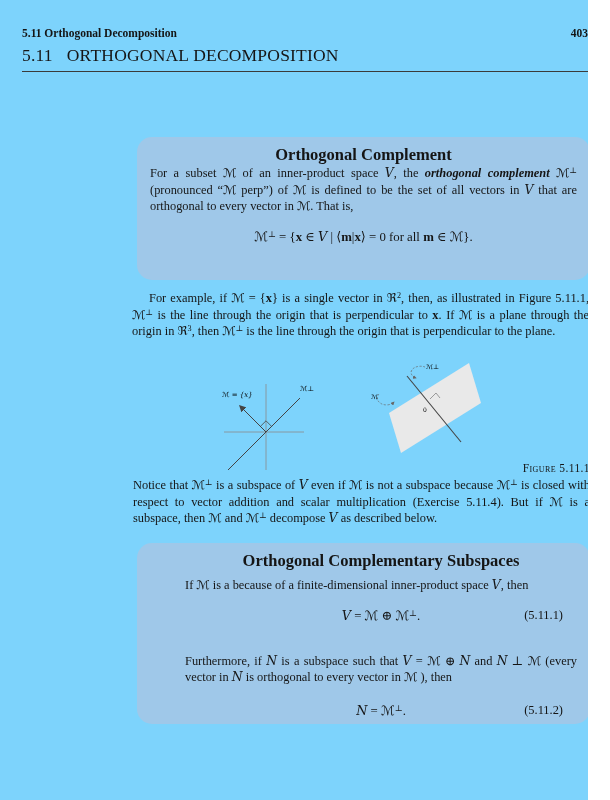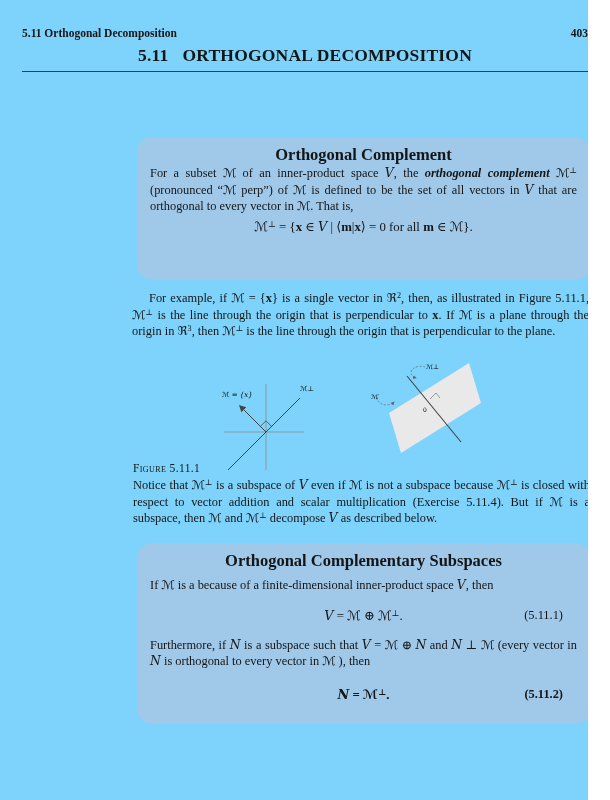--- a/index.html
+++ b/index.html
@@ -3,50 +3,50 @@
 <meta charset="utf-8">
 <style>
   html,body{margin:0;padding:0;background:#ffffff;}
   .page{position:relative;width:588px;height:800px;background:#7dd3fc;overflow:hidden;
         font-family:"Liberation Serif","DejaVu Serif","DejaVu Sans",serif;color:#151515;}
   .abs{position:absolute;}
   
   .running{top:27px;left:22px;width:566px;display:flex;justify-content:space-between;
            font-weight:bold;font-size:11.5px;}
   .sechead{top:45px;left:22px;width:566px;display:flex;gap:14px;
-           font-weight:bold;font-size:17.5px;letter-spacing:.2px;justify-content:center;}
+           font-weight:normal;font-size:17.5px;letter-spacing:.2px;}
   .rule{top:71px;left:22px;width:566px;height:1px;background:#3a3a3a;}
   
   .bodytext{font-size:12.4px;line-height:16.6px;text-align:justify;}
   .intro{top:89px;left:133px;width:457px;}
   .para2{top:290px;left:132px;width:457px;text-indent:17px;}
   .para3{top:477px;left:133px;width:457px;}
   
   .bluebox{left:137px;width:453px;box-sizing:border-box;padding:7px 13px 0 13px;border-radius:15px;}
   .box1{top:137px;height:143px;}
   .box2{top:543px;height:181px;}
   .boxtitle{text-align:center;font-weight:bold;font-size:16.5px;line-height:21px;}
   .boxbody{margin-top:0;font-size:12.4px;line-height:16.6px;text-align:justify;}
   .boxline{margin-top:6px;font-size:12.4px;line-height:16.6px;}
   .eqrow{position:relative;text-align:center;font-size:12.8px;line-height:17px;}
-  .eq-b1{margin-top:3px;}
+  .eq-b1{margin-top:13px;}
   .eq1{margin-top:13px;}
-  .boxpara{margin-top:12px;}
-  .eq2{margin-top:16px;font-weight:bold;}
+  .boxpara{margin-top:28px;}
+  .eq2{margin-top:16px;}
   .eqnum{position:absolute;right:14px;top:0;font-size:12.4px;text-align:right;}
   
   .r-n{}
   .r-b{font-weight:bold;}
   .r-bi{font-weight:bold;font-style:italic;}
   .r-scr{font-style:italic;font-family:"DejaVu Serif","DejaVu Sans",serif;}
   .r-sup{vertical-align:0.5em;font-size:66%;line-height:0;}
   
   .figwrap{top:360px;left:133px;width:457px;display:flex;justify-content:center;
            align-items:flex-start;gap:35px;}
-  .figcaption{top:462px;left:133px;width:457px;text-align:left;
+  .figcaption{top:462px;left:133px;width:457px;text-align:right;
               font-variant:small-caps;font-size:11.5px;letter-spacing:.4px;}
   .fl{margin-top:10px;}
   svg text{font-family:"DejaVu Serif","DejaVu Sans",serif;}
   .svglab{font-style:italic;}
 </style>
 </head>
 <body>
 
 <div class="page">
 
@@ -107,21 +107,21 @@
       <text x="57" y="9" font-size="6.5" class="svglab">ℳ⊥</text>
 
       <path d="M10,34 A8,6 0 1 0 25,42" fill="none" stroke="#666666" stroke-width="0.7" stroke-dasharray="2,1.6" marker-end="url(#ah2)"></path>
       <text x="2" y="39" font-size="6.5" class="svglab">ℳ</text>
     </svg>
   </div>
   <div class="abs figcaption">Figure 5.11.1</div>
 
   <div class="abs bodytext para3"><span class="r-n">Notice that </span><span class="r-scr">ℳ</span><span class="r-sup">⊥</span><span class="r-n"> is a subspace of </span><span class="r-scr">V</span><span class="r-n"> even if </span><span class="r-scr">ℳ</span><span class="r-n"> is not a subspace because </span><span class="r-scr">ℳ</span><span class="r-sup">⊥</span><span class="r-n"> is closed with respect to vector addition and scalar multiplication (Exercise 5.11.4). But if </span><span class="r-scr">ℳ</span><span class="r-n"> is a subspace, then </span><span class="r-scr">ℳ</span><span class="r-n"> and </span><span class="r-scr">ℳ</span><span class="r-sup">⊥</span><span class="r-n"> decompose </span><span class="r-scr">V</span><span class="r-n"> as described below.</span></div>
 
-  <div class="abs bluebox box2" style="background:#9fc8e9;">
+  <div class="abs bluebox box2" style="background:#9fc8e9;padding-left:48px;">
     <div class="boxtitle">Orthogonal Complementary Subspaces</div>
     <div class="boxline"><span class="r-n">If </span><span class="r-scr">ℳ</span><span class="r-n"> is a because of a finite-dimensional inner-product space </span><span class="r-scr">V</span><span class="r-n">, then</span></div>
     <div class="eqrow eq1">
       <span><span class="r-scr">V</span><span class="r-n"> = </span><span class="r-scr">ℳ</span><span class="r-n"> ⊕ </span><span class="r-scr">ℳ</span><span class="r-sup">⊥</span><span class="r-n">.</span></span>
       <span class="eqnum">(5.11.1)</span>
     </div>
     <div class="boxbody boxpara"><span class="r-n">Furthermore, if </span><span class="r-scr">N</span><span class="r-n"> is a subspace such that </span><span class="r-scr">V</span><span class="r-n"> = </span><span class="r-scr">ℳ</span><span class="r-n"> ⊕ </span><span class="r-scr">N</span><span class="r-n"> and </span><span class="r-scr">N</span><span class="r-n"> ⊥ </span><span class="r-scr">ℳ</span><span class="r-n"> (every vector in </span><span class="r-scr">N</span><span class="r-n"> is orthogonal to every vector in </span><span class="r-scr">ℳ</span><span class="r-n"> ), then</span></div>
     <div class="eqrow eq2">
       <span><span class="r-scr">N</span><span class="r-n"> = </span><span class="r-scr">ℳ</span><span class="r-sup">⊥</span><span class="r-n">.</span></span>
       <span class="eqnum">(5.11.2)</span>

